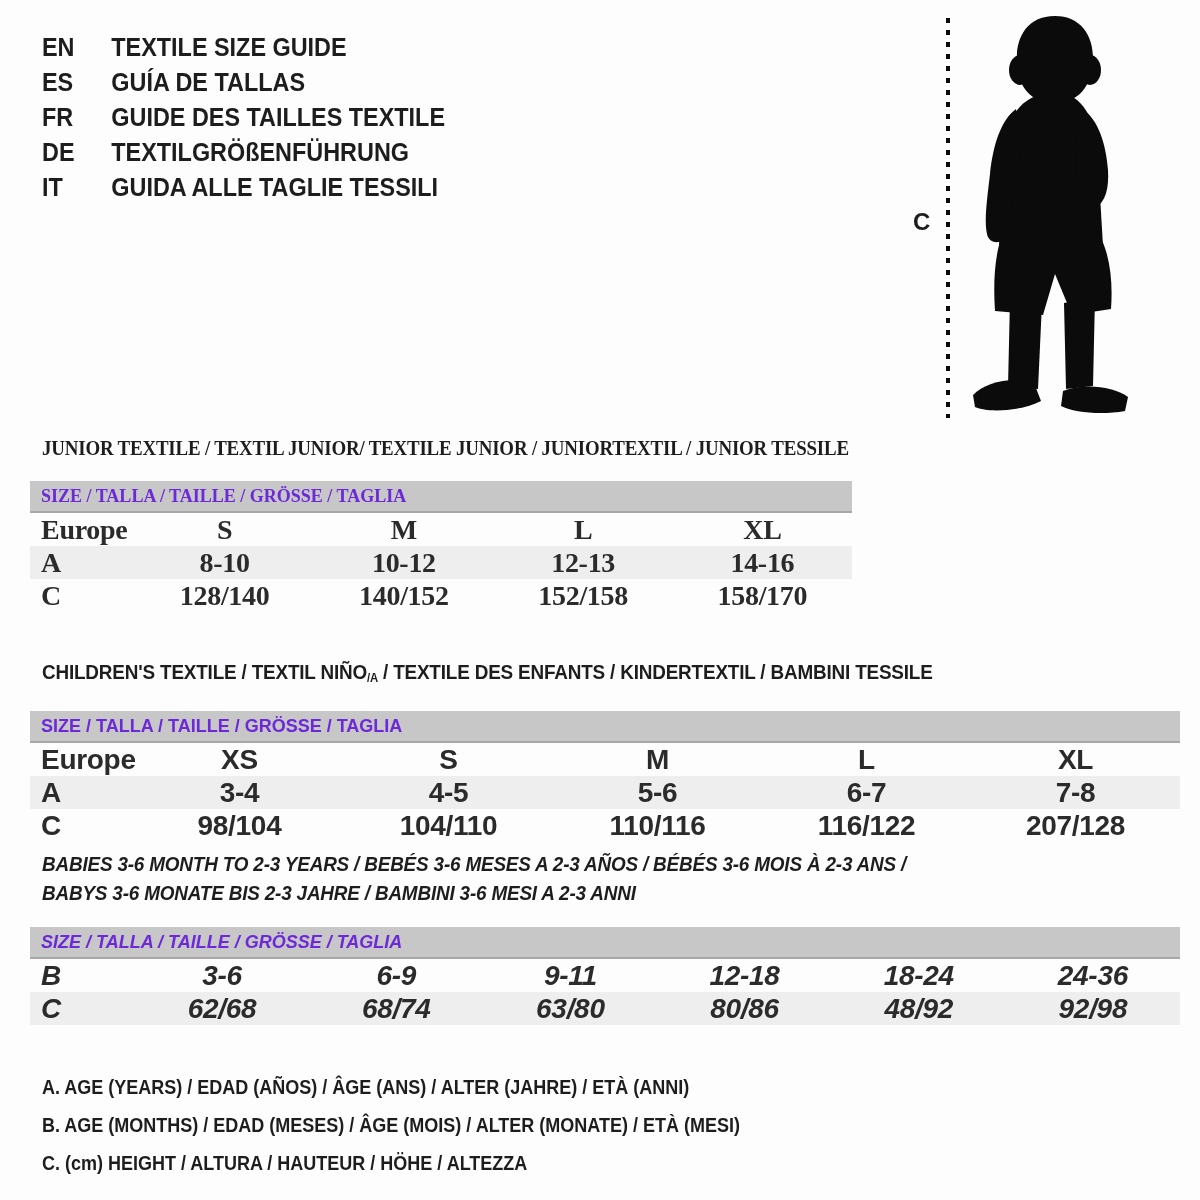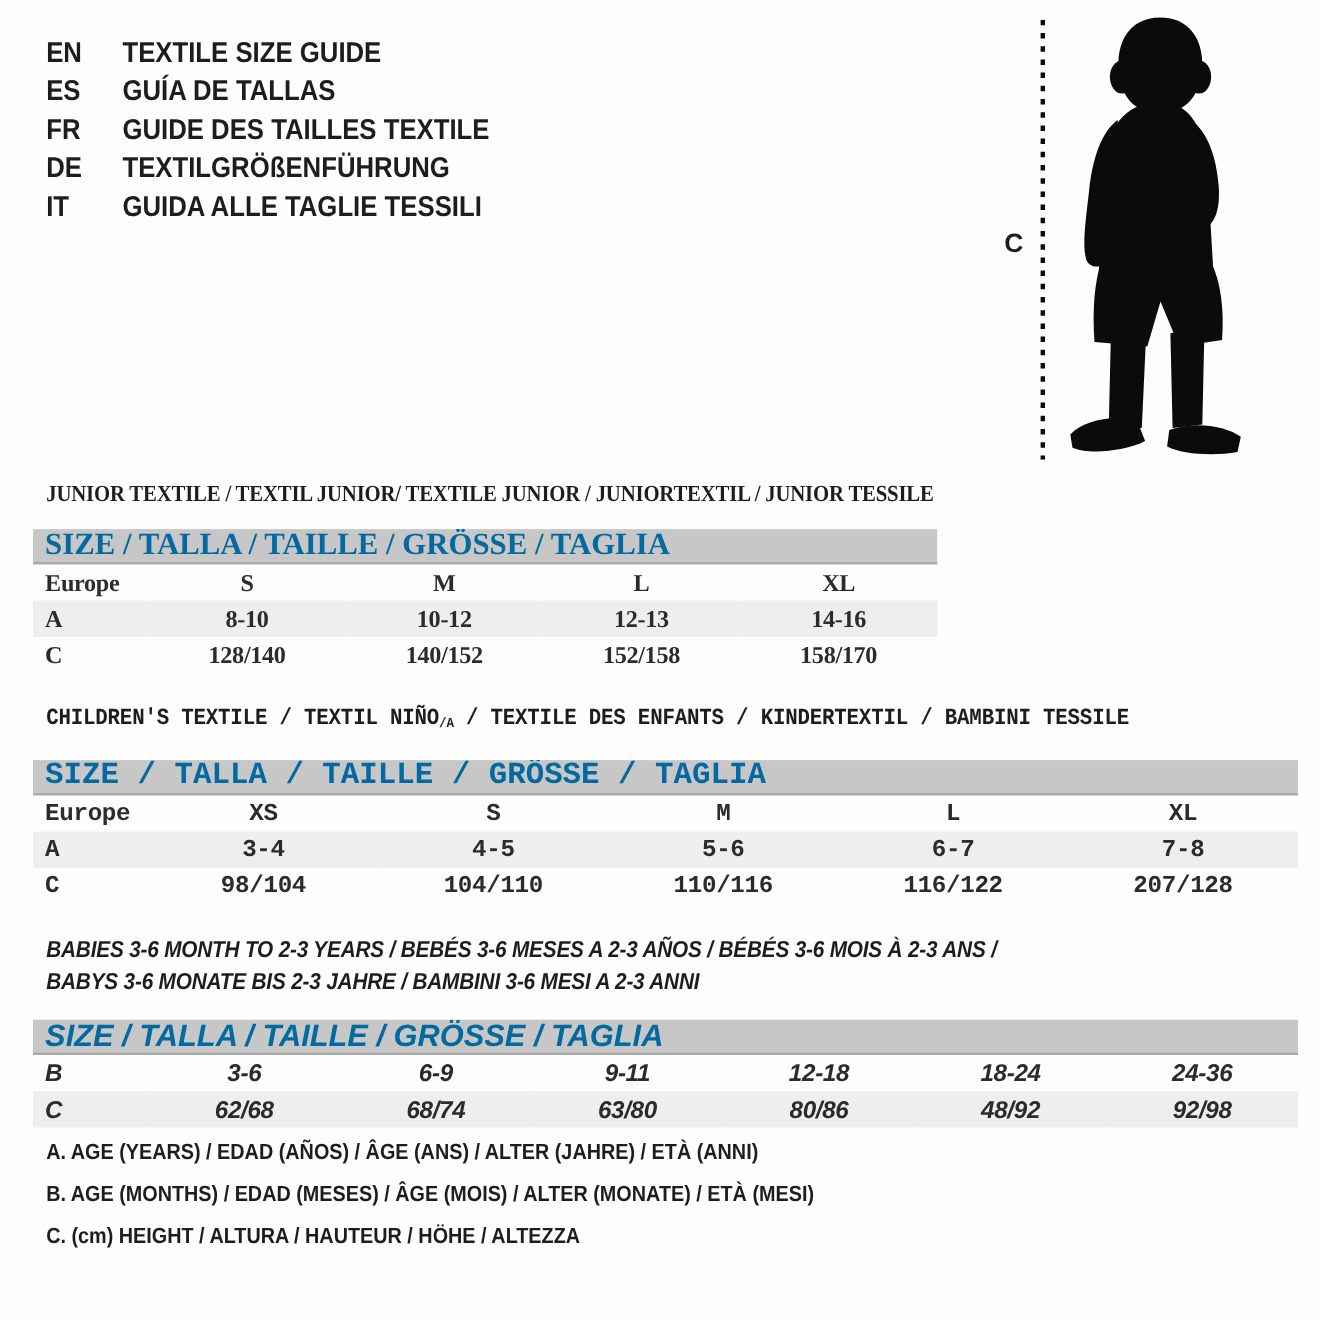--- a/index.html
+++ b/index.html
@@ -13,23 +13,23 @@
   
   .lang-row{display:flex;line-height:35px;font-size:26px;}
   .lang-code{width:77px;flex:0 0 77px;}
 
   
   .sec-title{font-size:21px;line-height:23px;letter-spacing:-0.2px;}
   .subsc{font-size:0.6em;vertical-align:-0.25em;}
 
   
   .band{height:30px;line-height:30px;background:#c7c7c7;border-bottom:2px solid #a8a8a8;
-        padding-left:11px;font-size:28px;color:#0369a1;overflow:hidden;}
+        padding-left:11px;font-size:18px;color:#6d28d9;overflow:hidden;}
   table{border-collapse:collapse;table-layout:fixed;width:100%;
-        font-size:22px;font-weight:bold;color:#2b2b2b;letter-spacing:-0.3px;}
+        font-size:28px;font-weight:bold;color:#2b2b2b;letter-spacing:-0.3px;}
   td{height:33px;text-align:center;padding:0;}
   td.lbl{text-align:left;padding-left:11px;}
   col.c-lbl{width:105px;}
   tr.alt{background:#eeeeee;}
 
   
   .legend-line{line-height:38px;font-size:20px;}
 
   
   .c-label{font-size:24px;font-weight:bold;}
@@ -124,21 +124,21 @@
       <td class="lbl">C</td>
       <td>128/140</td>
       <td>140/152</td>
       <td>152/158</td>
       <td>158/170</td>
     </tr>
   </tbody>
     </table>
 </div>
 
-<div class="abs" style="left:30px;top:642px;width:1150px;font-family:Liberation Mono, monospace;">
+<div class="abs" style="left:30px;top:660px;width:1150px;">
   <div class="sec-title cond" style="margin-left:12px;"><span>CHILDREN'S TEXTILE / TEXTIL NIÑO</span><span class="subsc">/A</span><span> / TEXTILE DES ENFANTS / KINDERTEXTIL / BAMBINI TESSILE</span></div>
   <div class="band" style="margin-top:21px;">
     <span class="cond">SIZE / TALLA / TAILLE / GRÖSSE / TAGLIA</span>
   </div>
   <table>
     <colgroup>
         <col class="c-lbl">
         <col>
         <col>
         <col>
@@ -206,17 +206,17 @@
       <td>68/74</td>
       <td>63/80</td>
       <td>80/86</td>
       <td>48/92</td>
       <td>92/98</td>
     </tr>
   </tbody>
     </table>
 </div>
 
-<div class="abs" style="left:42px;top:1029px;">
+<div class="abs" style="left:42px;top:1068px;">
   <div class="legend-line cond">A. AGE (YEARS) / EDAD (AÑOS) / ÂGE (ANS) / ALTER (JAHRE) / ETÀ (ANNI)</div>
   <div class="legend-line cond">B. AGE (MONTHS) / EDAD (MESES) / ÂGE (MOIS) / ALTER (MONATE) / ETÀ (MESI)</div>
   <div class="legend-line cond">C. (cm) HEIGHT / ALTURA / HAUTEUR / HÖHE / ALTEZZA</div>
 </div>
 
 </body></html>

